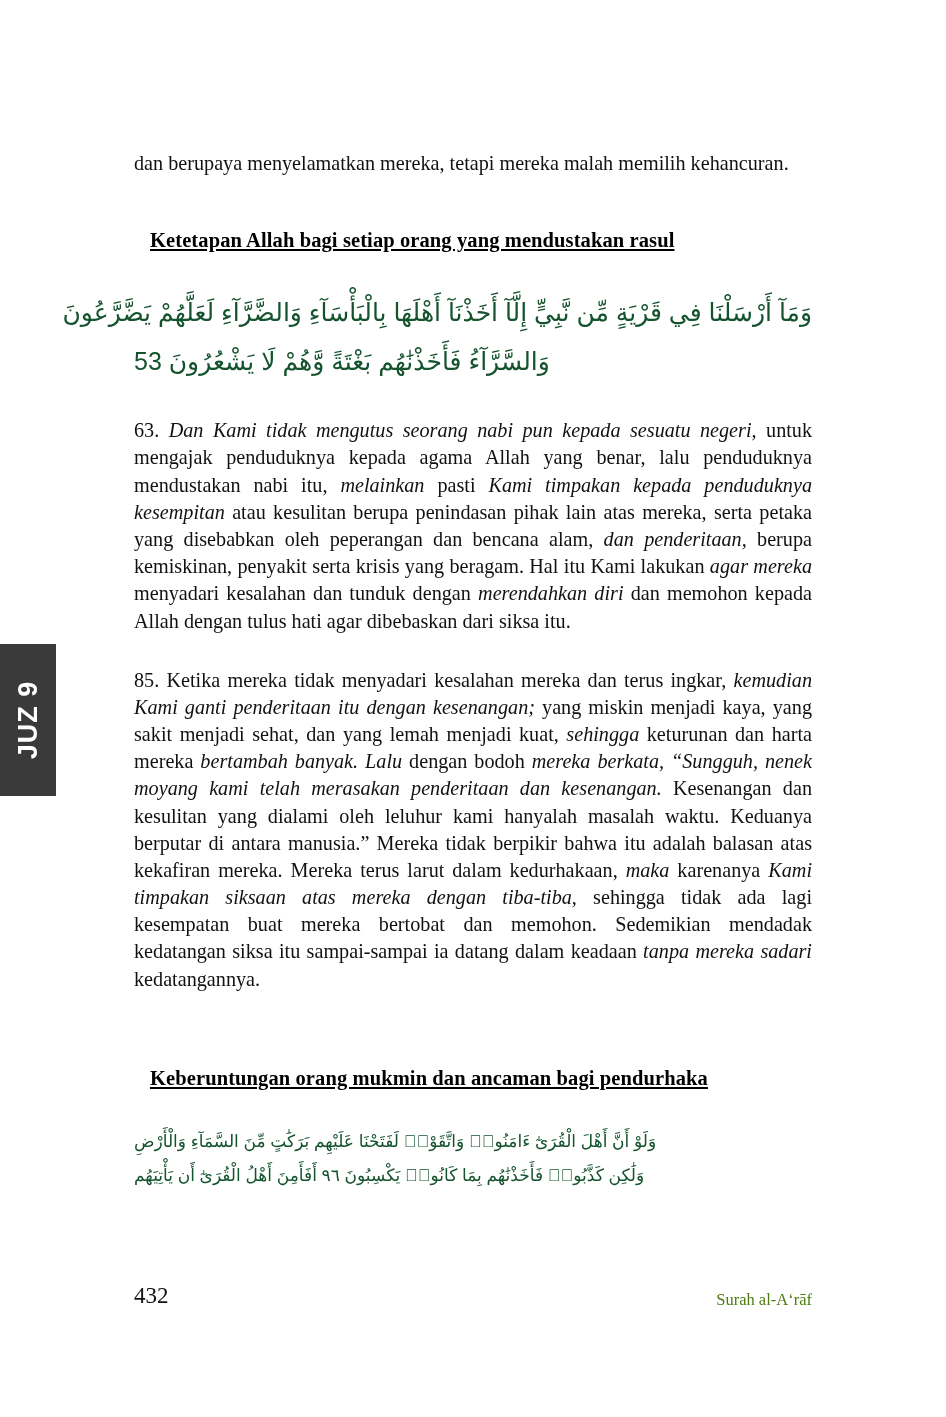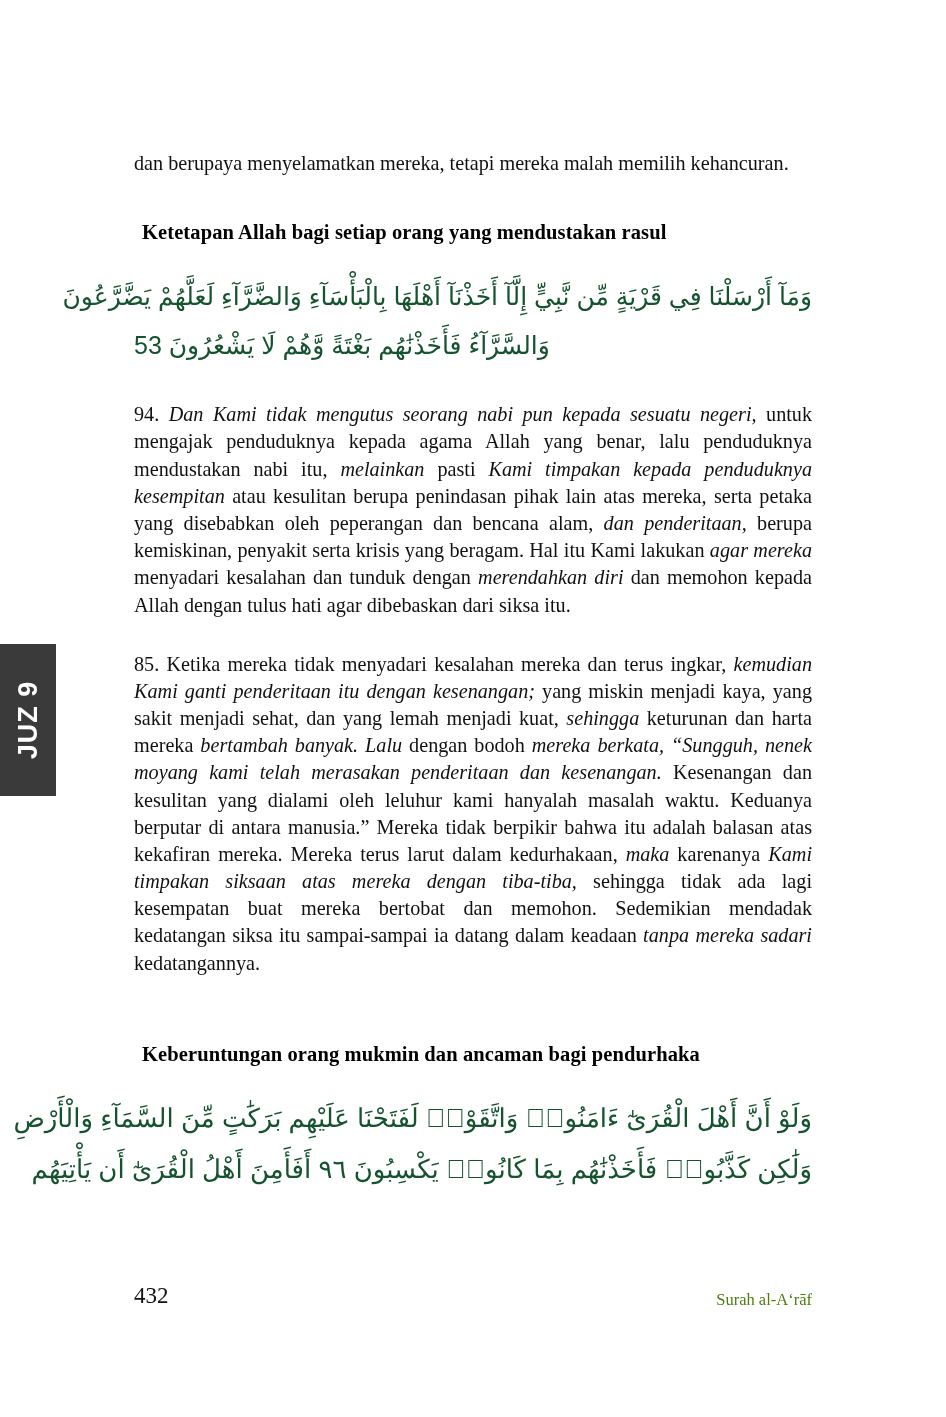--- a/index.html
+++ b/index.html
@@ -38,46 +38,47 @@
     text-justify: inter-word;
     hyphens: manual;
     color: #111111;
   }
 
   .para-gap {
     height: 20px;
   }
 
   h2.section-head {
-    margin: 8px;
+    margin: 16px;
     font-size: 20.5px;
     font-weight: bold;
     line-height: 1.3;
     color: #000000;
     letter-spacing: 0.1px;
+    text-decoration: underline;
   }
 
   .head-gap-top { height: 34px; }
   .head-gap-bottom { height: 18px; }
 
   .arabic-block {
     direction: rtl;
     text-align: left;
     font-family: Liberation Sans, sans-serif;
     color: #14532d;
     unicode-bidi: bidi-override;
   }
   .arabic-line {
     font-size: 25px;
     line-height: 1.95;
     white-space: nowrap;
     letter-spacing: 0.5px;
   }
   .arabic-line.small {
-    font-size: 26px;
+    font-size: 17px;
   }
   .arabic-gap-bottom { height: 20px; }
 
   em, .ital {
     font-style: italic;
   }
 
   
   .juz-tab {
     position: absolute;
@@ -143,21 +144,21 @@
     <div class="head-gap-bottom"></div>
 
     <div class="arabic-block">
       <div class="arabic-line">وَمَآ أَرْسَلْنَا فِي قَرْيَةٍ مِّن نَّبِيٍّ إِلَّآ أَخَذْنَآ أَهْلَهَا بِالْبَأْسَآءِ وَالضَّرَّآءِ لَعَلَّهُمْ يَضَّرَّعُونَ</div>
       <div class="arabic-line">وَالسَّرَّآءُ فَأَخَذْنَٰهُم بَغْتَةً وَّهُمْ لَا يَشْعُرُونَ 53</div>
     </div>
 
     <div class="arabic-gap-bottom"></div>
 
     <p class="body-text">
-      <span>94.</span>
+      <span>63.</span>
       <span><em>Dan Kami tidak mengutus seorang nabi pun kepada sesuatu negeri,</em><span> untuk mengajak penduduknya kepada agama Allah yang benar, lalu penduduknya mendustakan nabi itu, </span><em>melainkan</em><span> pasti </span><em>Kami timpakan kepada penduduknya kesempitan</em><span> atau kesulitan berupa penindasan pihak lain atas mereka, serta petaka yang disebabkan oleh peperangan dan bencana alam, </span><em>dan penderitaan,</em><span> berupa kemiskinan, penyakit serta krisis yang beragam. Hal itu Kami lakukan </span><em>agar mereka</em><span> menyadari kesalahan dan tunduk dengan </span><em>merendahkan diri</em><span> dan memohon kepada Allah dengan tulus hati agar dibebaskan dari siksa itu.</span></span>
     </p>
 
     <div class="para-gap"></div>
 
     <p class="body-text">
       <span>85.</span>
       <span><span> Ketika mereka tidak menyadari kesalahan mereka dan terus ingkar, </span><em>kemudian Kami ganti penderitaan itu dengan kesenangan;</em><span> yang miskin menjadi kaya, yang sakit menjadi sehat, dan yang lemah menjadi kuat, </span><em>sehingga</em><span> keturunan dan harta mereka </span><em>bertambah banyak. Lalu</em><span> dengan bodoh </span><em>mereka berkata, “Sungguh, nenek moyang kami telah merasakan penderitaan dan kesenangan.</em><span> Kesenangan dan kesulitan yang dialami oleh leluhur kami hanyalah masalah waktu. Keduanya berputar di antara manusia.” Mereka tidak berpikir bahwa itu adalah balasan atas kekafiran mereka. Mereka terus larut dalam kedurhakaan, </span><em>maka</em><span> karenanya </span><em>Kami timpakan siksaan atas mereka dengan tiba-tiba,</em><span> sehingga tidak ada lagi kesempatan buat mereka bertobat dan memohon. Sedemikian mendadak kedatangan siksa itu sampai-sampai ia datang dalam keadaan </span><em>tanpa mereka sadari</em><span> kedatangannya.</span></span>
     </p>
 

